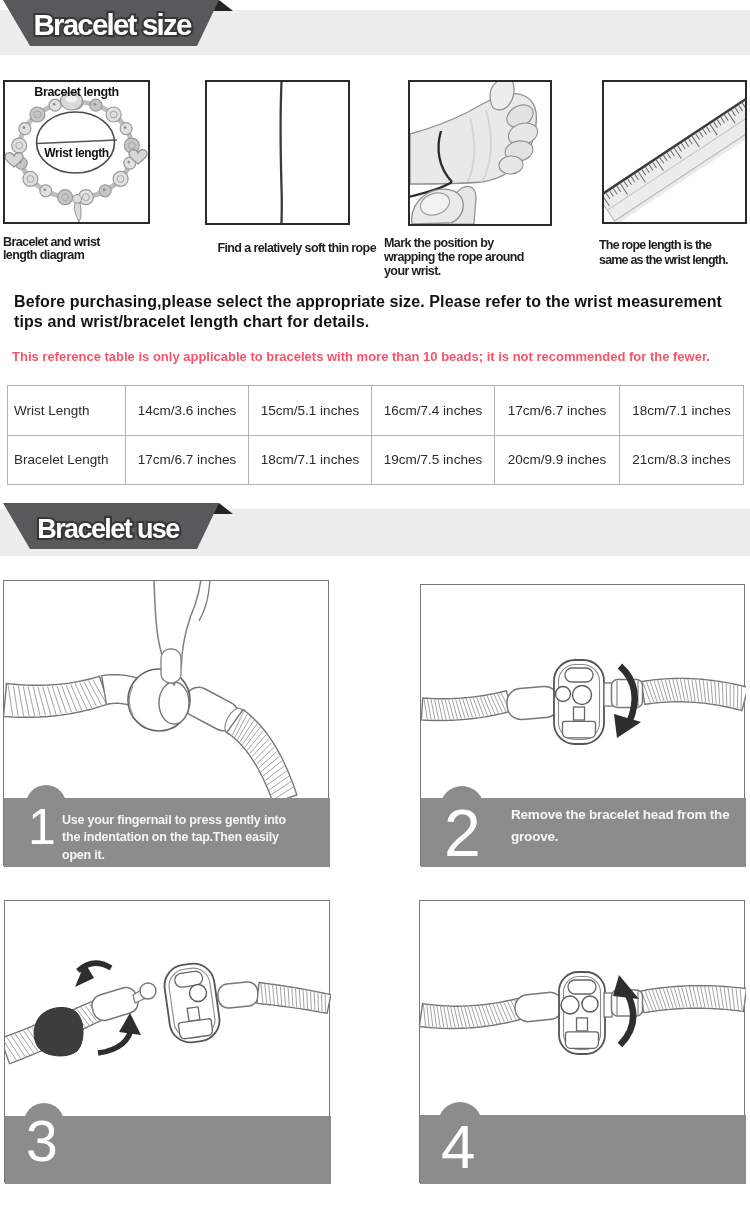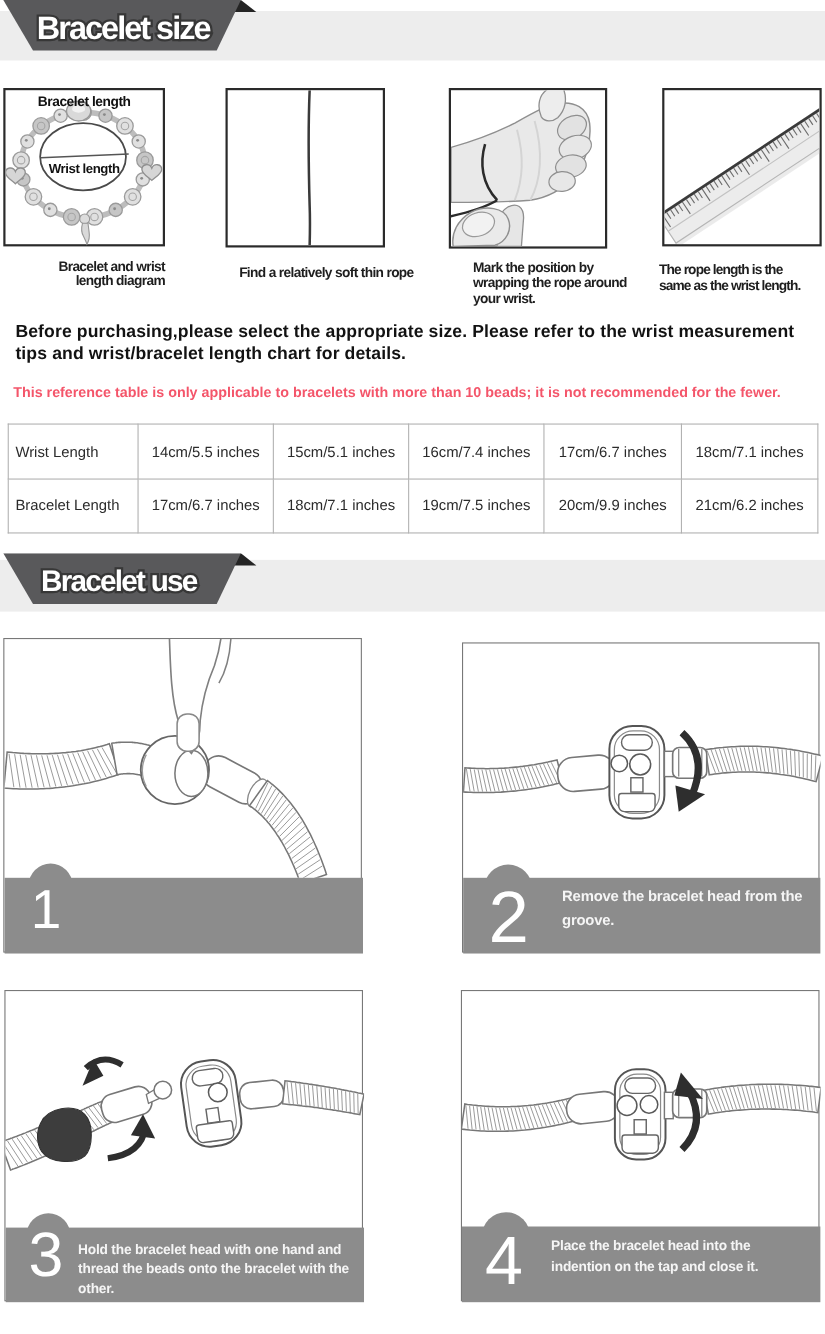--- a/index.html
+++ b/index.html
@@ -138,43 +138,43 @@
         <line x1="171.7" y1="2" x2="171.7" y2="9" stroke="#6b6b6b" stroke-width="1"></line> 
         <line x1="176.0" y1="2" x2="176.0" y2="15" stroke="#6b6b6b" stroke-width="1"></line> 
         <line x1="180.3" y1="2" x2="180.3" y2="9" stroke="#6b6b6b" stroke-width="1"></line> 
         <line x1="184.6" y1="2" x2="184.6" y2="9" stroke="#6b6b6b" stroke-width="1"></line> 
         <line x1="188.9" y1="2" x2="188.9" y2="9" stroke="#6b6b6b" stroke-width="1"></line> 
         <line x1="193.2" y1="2" x2="193.2" y2="9" stroke="#6b6b6b" stroke-width="1"></line> 
         <line x1="197.5" y1="2" x2="197.5" y2="15" stroke="#6b6b6b" stroke-width="1"></line>
 </g>
     </svg>
 </div>
-<div class="cap" style="left:3px;top:236px;width:147px;text-align:right">Bracelet and wrist<br>length diagram</div>
+<div class="cap" style="left:3px;top:236px;width:147px;text-align:left">Bracelet and wrist<br>length diagram</div>
 <div class="cap" style="left:186px;top:241.5px;width:190px;text-align:right">Find a relatively soft thin rope</div>
-<div class="cap" style="left:430px;top:236px;width:155px;line-height:14px">Mark the position by wrapping the rope around your wrist.</div>
+<div class="cap" style="left:384px;top:236px;width:155px;line-height:14px">Mark the position by wrapping the rope around your wrist.</div>
 <div class="cap" style="left:599px;top:238px;width:155px;line-height:14.6px;letter-spacing:-0.8px">The rope length is the<br>same as the wrist length.</div>
 <div style="position:absolute;left:14px;top:292px;width:745px;font-size:16px;font-weight:bold;color:#121212;line-height:20px;letter-spacing:0.1px">Before purchasing,please select the appropriate size. Please refer to the wrist measurement<br>tips and wrist/bracelet length chart for details.</div>
 <div style="position:absolute;left:12px;top:349px;width:740px;font-size:13px;font-weight:bold;color:#f4556a;letter-spacing:0px">This reference table is only applicable to bracelets with more than 10 beads; it is not recommended for the fewer.</div>
 <table style="position:absolute;left:7px;top:385px;width:737px">
 <tbody>
       <tr>
         <td style="width:118px;text-align:left;padding-left:6px">Wrist Length</td>
-        <td>14cm/5.5 inches</td>
+        <td>14cm/3.6 inches</td>
         <td>15cm/5.1 inches</td>
         <td>16cm/7.4 inches</td>
         <td style="width:125px">17cm/6.7 inches</td>
         <td style="width:124px">18cm/7.1 inches</td>
       </tr>
 <tr>
         <td style="text-align:left;padding-left:6px">Bracelet Length</td>
         <td>17cm/6.7 inches</td>
         <td>18cm/7.1 inches</td>
         <td>19cm/7.5 inches</td>
         <td>20cm/9.9 inches</td>
-        <td>21cm/6.2 inches</td>
+        <td>21cm/8.3 inches</td>
       </tr>
 </tbody>
   </table>
 <div style="position:absolute;left:3px;top:580px;width:326px;height:286px;border:1px solid #787878;background:#fff">
 <svg width="326" height="217" viewBox="0 0 326 217" style="position:absolute;left:0;top:0">
       <path d="M-0.5,135.4 L2.3,135.6 L5.2,135.8 L8.0,136.0 L10.8,136.1 L13.6,136.2 L16.4,136.2 L19.2,136.3 L21.9,136.3 L24.7,136.3 L27.4,136.2 L30.2,136.2 L32.9,136.1 L35.6,136.0 L38.3,135.8 L41.0,135.7 L43.7,135.5 L46.4,135.2 L49.0,135.0 L51.7,134.7 L54.3,134.4 L56.9,134.1 L59.5,133.7 L62.2,133.4 L64.7,132.9 L67.3,132.5 L69.9,132.0 L72.4,131.6 L75.0,131.0 L77.5,130.5 L80.0,129.9 L82.6,129.3 L85.0,128.7 L87.5,128.1 L90.0,127.4 L92.5,126.7 L94.9,125.9 L97.4,125.2 L99.8,124.4 L102.2,123.6 L104.6,122.8 L95.4,95.2 L93.3,95.9 L91.2,96.5 L89.0,97.1 L86.9,97.7 L84.8,98.2 L82.6,98.7 L80.4,99.2 L78.2,99.7 L76.0,100.1 L73.8,100.6 L71.6,101.0 L69.4,101.4 L67.2,101.7 L64.9,102.1 L62.6,102.4 L60.4,102.7 L58.1,102.9 L55.8,103.2 L53.5,103.4 L51.2,103.6 L48.9,103.8 L46.5,103.9 L44.2,104.0 L41.8,104.1 L39.5,104.2 L37.1,104.3 L34.7,104.3 L32.3,104.3 L29.9,104.3 L27.4,104.2 L25.0,104.2 L22.5,104.1 L20.1,104.0 L17.6,103.9 L15.1,103.7 L12.6,103.5 L10.1,103.3 L7.6,103.1 L5.1,102.8 L2.5,102.6 Z" fill="#fff" stroke="#777" stroke-width="1.4"></path>
       <path d="M8.6,134.7 L4.2,104.2 M14.2,135.0 L9.3,104.6 M19.7,135.1 L14.3,105.0 M25.2,135.1 L19.3,105.3 M30.7,135.0 L24.2,105.5 M36.1,134.8 L29.1,105.6 M41.5,134.4 L33.9,105.7 M46.8,134.0 L38.7,105.6 M52.1,133.5 L43.5,105.4 M57.3,132.9 L48.2,105.1 M62.5,132.1 L52.9,104.8 M67.6,131.3 L57.5,104.3 M72.7,130.3 L62.1,103.8 M77.8,129.3 L66.6,103.1 M82.8,128.1 L71.1,102.4 M87.7,126.9 L75.6,101.5 M92.6,125.5 L80.0,100.6 M97.5,124.0 L84.4,99.6 M102.3,122.4 L88.7,98.5" stroke="#999" stroke-width="0.9" fill="none"></path>
       <path d="M102.4,123.3 L103.1,123.2 L103.8,123.1 L104.6,122.9 L105.3,122.8 L106.0,122.7 L106.7,122.7 L107.4,122.6 L108.1,122.5 L108.8,122.5 L109.4,122.4 L110.1,122.4 L110.8,122.4 L111.4,122.3 L112.1,122.3 L112.8,122.3 L113.4,122.3 L114.1,122.3 L114.7,122.4 L115.3,122.4 L116.0,122.4 L116.6,122.5 L117.2,122.5 L117.8,122.6 L118.4,122.7 L119.0,122.8 L119.7,122.9 L120.3,123.0 L120.9,123.1 L121.4,123.2 L122.0,123.3 L122.6,123.4 L123.2,123.6 L123.8,123.7 L124.4,123.9 L125.0,124.0 L125.5,124.2 L126.1,124.4 L126.7,124.6 L127.2,124.8 L127.8,125.0 L138.2,99.0 L137.3,98.6 L136.3,98.3 L135.4,97.9 L134.4,97.6 L133.5,97.2 L132.5,96.9 L131.5,96.6 L130.5,96.3 L129.6,96.1 L128.6,95.8 L127.6,95.6 L126.6,95.4 L125.6,95.1 L124.6,94.9 L123.6,94.8 L122.6,94.6 L121.6,94.4 L120.6,94.3 L119.6,94.2 L118.5,94.1 L117.5,94.0 L116.5,93.9 L115.5,93.8 L114.4,93.7 L113.4,93.7 L112.4,93.7 L111.3,93.7 L110.3,93.7 L109.2,93.7 L108.2,93.7 L107.1,93.7 L106.1,93.8 L105.0,93.9 L104.0,93.9 L102.9,94.0 L101.9,94.1 L100.8,94.3 L99.7,94.4 L98.7,94.5 L97.6,94.7 Z" fill="#fff" stroke="#777" stroke-width="1.4"></path>
       <rect x="179.0" y="113.0" width="56" height="30" rx="13" fill="#fff" stroke="#777" stroke-width="1.5" transform="rotate(28 207 128)"></rect>
       <ellipse cx="230" cy="140" rx="7" ry="14" transform="rotate(28 230 140)" fill="#fff" stroke="#888" stroke-width="1.2"></ellipse>
@@ -185,20 +185,21 @@
       <path d="M129,105 a31,31 0 0 0 0,29" fill="none" stroke="#999" stroke-width="1.2"></path>
       <path d="M150,-2 C151,30 152,55 158,74 C160,88 164,98 170,104 C176,96 178,86 178,74 C180,54 185,38 191,24 C194,15 196,6 197,-2 Z" fill="#fff" stroke="#808080" stroke-width="1.5"></path>
       <path d="M206,-2 C205,16 201,30 195,40" fill="none" stroke="#808080" stroke-width="1.4"></path>
       <rect x="157" y="68" width="20" height="34" rx="9" fill="#fff" stroke="#888" stroke-width="1.4"></rect>
     </svg>
 <svg width="326" height="286" viewBox="0 0 326 286" style="position:absolute;left:0;top:0">
 <circle cx="42" cy="224" r="20" fill="#8c8c8c"></circle>
 <rect x="0" y="217" width="326" height="69" fill="#8c8c8c"></rect>
 </svg>
 <div style="position:absolute;left:24px;top:221px;font-size:50px;font-weight:normal;color:#fff;line-height:1">1</div>
+<div style="position:absolute;left:58px;top:231px;width:268px;font-size:12.5px;font-weight:bold;color:#f5f5f5;line-height:17.3px;letter-spacing:-0.2px">Use your fingernail to press gently into<br>the indentation on the tap.Then easily<br>open it.</div>
 </div>
 <div style="position:absolute;left:420px;top:584px;width:325px;height:282px;border:1px solid #787878;background:#fff">
 <svg width="325" height="213" viewBox="0 0 325 213" style="position:absolute;left:0;top:0">
       <path d="M0.3,135.0 L2.5,135.1 L4.8,135.2 L7.1,135.3 L9.4,135.4 L11.7,135.5 L14.0,135.5 L16.2,135.5 L18.5,135.5 L20.8,135.5 L23.1,135.5 L25.3,135.5 L27.6,135.4 L29.9,135.3 L32.1,135.2 L34.4,135.1 L36.7,134.9 L38.9,134.8 L41.2,134.6 L43.5,134.4 L45.7,134.2 L48.0,134.0 L50.3,133.7 L52.5,133.5 L54.8,133.2 L57.0,132.9 L59.3,132.6 L61.5,132.2 L63.8,131.9 L66.0,131.5 L68.3,131.1 L70.5,130.7 L72.7,130.3 L75.0,129.8 L77.2,129.3 L79.4,128.9 L81.7,128.4 L83.9,127.8 L86.1,127.3 L88.4,126.7 L90.6,126.2 L85.4,105.8 L83.3,106.3 L81.2,106.8 L79.2,107.3 L77.1,107.8 L75.0,108.2 L72.9,108.6 L70.9,109.0 L68.8,109.4 L66.7,109.8 L64.6,110.2 L62.5,110.5 L60.5,110.8 L58.4,111.1 L56.3,111.4 L54.2,111.7 L52.1,111.9 L50.0,112.2 L47.9,112.4 L45.9,112.6 L43.8,112.8 L41.7,113.0 L39.6,113.1 L37.5,113.3 L35.4,113.4 L33.3,113.5 L31.2,113.6 L29.1,113.6 L27.0,113.7 L24.9,113.7 L22.8,113.8 L20.7,113.8 L18.6,113.7 L16.5,113.7 L14.4,113.7 L12.3,113.6 L10.2,113.5 L8.1,113.4 L6.0,113.3 L3.9,113.2 L1.7,113.0 Z" fill="#fff" stroke="#777" stroke-width="1.4"></path>
       <path d="M6.3,134.4 L3.0,114.0 M10.1,134.6 L6.5,114.2 M13.9,134.7 L10.1,114.4 M17.7,134.7 L13.6,114.5 M21.5,134.7 L17.1,114.6 M25.3,134.6 L20.6,114.6 M29.0,134.5 L24.1,114.6 M32.8,134.3 L27.7,114.6 M36.6,134.1 L31.2,114.5 M40.3,133.8 L34.7,114.3 M44.1,133.5 L38.2,114.1 M47.8,133.1 L41.7,113.9 M51.6,132.7 L45.2,113.6 M55.3,132.3 L48.7,113.2 M59.0,131.7 L52.2,112.8 M62.8,131.2 L55.7,112.4 M66.5,130.6 L59.2,111.9 M70.2,129.9 L62.6,111.4 M73.9,129.2 L66.1,110.8 M77.7,128.4 L69.6,110.2 M81.4,127.6 L73.1,109.5 M85.1,126.7 L76.6,108.8 M88.8,125.8 L80.1,108.0" stroke="#999" stroke-width="0.9" fill="none"></path>
       <rect x="86.0" y="102.5" width="52" height="31" rx="14" fill="#fff" stroke="#777" stroke-width="1.5" transform="rotate(-5 112 118)"></rect>
       <path d="M136,110 L147,105 L147,122 L137,126 Z" fill="#fff" stroke="#777" stroke-width="1.3"></path>
       <path d="M223.8,119.4 L226.2,119.0 L228.6,118.7 L231.0,118.4 L233.3,118.1 L235.7,117.8 L238.1,117.6 L240.5,117.4 L242.9,117.3 L245.3,117.1 L247.7,117.0 L250.1,116.9 L252.5,116.8 L254.9,116.8 L257.3,116.8 L259.7,116.8 L262.1,116.8 L264.6,116.9 L267.0,117.0 L269.4,117.1 L271.8,117.2 L274.2,117.4 L276.7,117.6 L279.1,117.8 L281.5,118.1 L284.0,118.3 L286.4,118.6 L288.8,119.0 L291.3,119.3 L293.7,119.7 L296.2,120.1 L298.6,120.5 L301.1,121.0 L303.6,121.5 L306.0,122.0 L308.5,122.5 L311.0,123.1 L313.4,123.7 L315.9,124.3 L318.4,124.9 L320.9,125.6 L327.1,102.4 L324.4,101.7 L321.7,101.0 L319.0,100.4 L316.3,99.8 L313.6,99.2 L310.9,98.6 L308.2,98.1 L305.5,97.6 L302.8,97.1 L300.1,96.7 L297.4,96.2 L294.7,95.9 L292.0,95.5 L289.3,95.2 L286.6,94.9 L283.9,94.6 L281.2,94.3 L278.5,94.1 L275.9,93.9 L273.2,93.8 L270.5,93.6 L267.8,93.5 L265.2,93.5 L262.5,93.4 L259.8,93.4 L257.2,93.4 L254.5,93.5 L251.9,93.5 L249.2,93.6 L246.6,93.8 L243.9,93.9 L241.3,94.1 L238.6,94.3 L236.0,94.6 L233.3,94.8 L230.7,95.1 L228.1,95.5 L225.4,95.8 L222.8,96.2 L220.2,96.6 Z" fill="#fff" stroke="#777" stroke-width="1.4"></path>
       <path d="M229.4,117.6 L221.8,97.3 M232.8,117.2 L225.5,96.7 M236.2,116.8 L229.2,96.2 M239.7,116.5 L233.0,95.8 M243.1,116.3 L236.7,95.4 M246.6,116.1 L240.5,95.1 M250.0,115.9 L244.2,94.8 M253.5,115.8 L248.0,94.6 M256.9,115.8 L251.8,94.4 M260.4,115.8 L255.6,94.4 M263.8,115.9 L259.4,94.3 M267.3,116.0 L263.2,94.3 M270.8,116.2 L267.0,94.4 M274.2,116.4 L270.8,94.6 M277.7,116.7 L274.6,94.8 M281.2,117.1 L278.4,95.0 M284.7,117.4 L282.2,95.3 M288.2,117.9 L286.0,95.7 M291.7,118.4 L289.9,96.2 M295.2,118.9 L293.7,96.7 M298.7,119.5 L297.5,97.2 M302.2,120.2 L301.4,97.8 M305.8,120.9 L305.2,98.5 M309.3,121.7 L309.1,99.2 M312.8,122.5 L312.9,100.0 M316.4,123.4 L316.8,100.8 M319.9,124.3 L320.7,101.7" stroke="#999" stroke-width="0.9" fill="none"></path>
       <g transform="translate(158,117) rotate(0)">
@@ -248,21 +249,20 @@
       <circle cx="193" cy="92" r="8.5" fill="#fff" stroke="#5a5a5a" stroke-width="1.4"></circle>
       <rect x="213.0" y="82.0" width="40" height="24" rx="10" fill="#fff" stroke="#777" stroke-width="1.5" transform="rotate(-6 233 94)"></rect>
       <path d="M251.9,102.4 L253.7,102.6 L255.5,102.8 L257.3,103.0 L259.2,103.2 L261.0,103.3 L262.8,103.5 L264.6,103.7 L266.4,103.9 L268.2,104.1 L270.0,104.4 L271.8,104.6 L273.6,104.8 L275.3,105.0 L277.1,105.2 L278.9,105.4 L280.7,105.7 L282.4,105.9 L284.2,106.1 L286.0,106.4 L287.7,106.6 L289.5,106.9 L291.2,107.1 L293.0,107.4 L294.7,107.6 L296.4,107.9 L298.2,108.2 L299.9,108.4 L301.6,108.7 L303.4,109.0 L305.1,109.3 L306.8,109.6 L308.5,109.9 L310.2,110.2 L311.9,110.4 L313.6,110.7 L315.3,111.1 L317.0,111.4 L318.7,111.7 L320.4,112.0 L322.1,112.3 L325.9,93.7 L324.2,93.3 L322.5,92.9 L320.7,92.6 L319.0,92.2 L317.3,91.8 L315.5,91.5 L313.8,91.1 L312.0,90.8 L310.3,90.4 L308.5,90.1 L306.8,89.8 L305.0,89.4 L303.3,89.1 L301.5,88.8 L299.7,88.4 L297.9,88.1 L296.1,87.8 L294.4,87.5 L292.6,87.2 L290.8,86.9 L289.0,86.6 L287.2,86.3 L285.4,86.0 L283.6,85.7 L281.8,85.4 L279.9,85.1 L278.1,84.8 L276.3,84.6 L274.5,84.3 L272.6,84.0 L270.8,83.8 L269.0,83.5 L267.1,83.2 L265.3,83.0 L263.4,82.7 L261.6,82.5 L259.7,82.3 L257.9,82.0 L256.0,81.8 L254.1,81.6 Z" fill="#fff" stroke="#777" stroke-width="1.4"></path>
       <path d="M257.9,102.2 L255.9,82.6 M261.7,102.6 L259.8,83.1 M265.5,103.0 L263.7,83.6 M269.3,103.5 L267.6,84.2 M273.1,103.9 L271.4,84.7 M276.8,104.4 L275.3,85.3 M280.6,104.9 L279.1,85.8 M284.3,105.4 L283.0,86.4 M288.0,105.9 L286.8,87.0 M291.7,106.4 L290.5,87.7 M295.4,107.0 L294.3,88.3 M299.0,107.5 L298.1,89.0 M302.6,108.1 L301.8,89.6 M306.3,108.7 L305.5,90.3 M309.9,109.3 L309.2,91.0 M313.5,110.0 L312.9,91.8 M317.0,110.6 L316.6,92.5 M320.6,111.3 L320.2,93.3" stroke="#999" stroke-width="0.9" fill="none"></path>
     </svg>
 <svg width="326" height="283" viewBox="0 0 326 283" style="position:absolute;left:0;top:0">
 <circle cx="39" cy="222" r="20" fill="#8c8c8c"></circle>
 <rect x="0" y="215" width="326" height="68" fill="#8c8c8c"></rect>
 </svg>
 <div style="position:absolute;left:21px;top:212px;font-size:57px;font-weight:normal;color:#fff;line-height:1">3</div>
-<div style="position:absolute;left:66px;top:227px;width:272px;font-size:12.5px;font-weight:bold;color:#f5f5f5;line-height:17.3px;letter-spacing:-0.2px">Hold the bracelet head with one hand and<br>thread the beads onto the bracelet with the<br>other.</div>
 </div>
 <div style="position:absolute;left:419px;top:900px;width:326px;height:283px;border:1px solid #787878;background:#fff">
 <svg width="326" height="214" viewBox="0 0 326 214" style="position:absolute;left:0;top:0">
       <path d="M-0.6,125.4 L2.0,125.7 L4.5,126.0 L7.1,126.3 L9.7,126.5 L12.3,126.8 L14.9,126.9 L17.5,127.1 L20.1,127.2 L22.7,127.4 L25.4,127.4 L28.0,127.5 L30.6,127.5 L33.2,127.5 L35.9,127.5 L38.5,127.4 L41.1,127.3 L43.8,127.2 L46.4,127.1 L49.1,126.9 L51.8,126.7 L54.4,126.5 L57.1,126.3 L59.7,126.0 L62.4,125.7 L65.1,125.3 L67.8,125.0 L70.5,124.6 L73.1,124.2 L75.8,123.8 L78.5,123.3 L81.2,122.8 L83.9,122.3 L86.6,121.7 L89.3,121.2 L92.1,120.6 L94.8,119.9 L97.5,119.3 L100.2,118.6 L103.0,117.9 L105.7,117.2 L100.3,96.8 L97.8,97.5 L95.2,98.1 L92.6,98.7 L90.1,99.3 L87.6,99.8 L85.0,100.3 L82.5,100.8 L80.0,101.2 L77.5,101.7 L75.0,102.1 L72.5,102.5 L70.0,102.8 L67.5,103.2 L65.0,103.5 L62.5,103.7 L60.1,104.0 L57.6,104.2 L55.1,104.4 L52.7,104.6 L50.2,104.8 L47.8,104.9 L45.4,105.0 L43.0,105.1 L40.5,105.1 L38.1,105.2 L35.7,105.2 L33.3,105.2 L30.9,105.1 L28.5,105.0 L26.1,104.9 L23.8,104.8 L21.4,104.7 L19.0,104.5 L16.7,104.3 L14.3,104.1 L12.0,103.8 L9.6,103.6 L7.3,103.3 L5.0,103.0 L2.6,102.6 Z" fill="#fff" stroke="#777" stroke-width="1.4"></path>
       <path d="M5.5,125.2 L3.5,103.7 M9.2,125.6 L6.9,104.2 M12.8,125.9 L10.3,104.6 M16.5,126.2 L13.6,105.0 M20.2,126.4 L17.0,105.3 M23.9,126.5 L20.4,105.6 M27.7,126.6 L23.8,105.8 M31.4,126.6 L27.3,105.9 M35.1,126.6 L30.7,106.0 M38.9,126.5 L34.2,106.1 M42.6,126.4 L37.6,106.1 M46.4,126.2 L41.1,106.1 M50.1,126.0 L44.6,106.0 M53.9,125.7 L48.1,105.8 M57.7,125.3 L51.6,105.6 M61.5,124.9 L55.1,105.4 M65.3,124.5 L58.7,105.0 M69.1,124.0 L62.2,104.7 M72.9,123.4 L65.8,104.3 M76.7,122.8 L69.4,103.8 M80.5,122.1 L73.0,103.3 M84.4,121.3 L76.6,102.7 M88.2,120.6 L80.2,102.1 M92.1,119.7 L83.8,101.4 M95.9,118.8 L87.5,100.7 M99.8,117.9 L91.1,99.9 M103.6,116.9 L94.8,99.1" stroke="#999" stroke-width="0.9" fill="none"></path>
       <rect x="95.0" y="92.5" width="48" height="27" rx="13" fill="#fff" stroke="#777" stroke-width="1.5" transform="rotate(-6 119 106)"></rect>
       <path d="M141,99 L152,94 L152,112 L142,115 Z" fill="#fff" stroke="#777" stroke-width="1.3"></path>
       <path d="M224.0,111.8 L226.3,111.4 L228.7,111.0 L231.0,110.6 L233.3,110.3 L235.7,110.0 L238.0,109.6 L240.4,109.3 L242.8,109.1 L245.2,108.8 L247.5,108.6 L250.0,108.4 L252.4,108.2 L254.8,108.0 L257.2,107.8 L259.6,107.7 L262.1,107.5 L264.5,107.4 L267.0,107.4 L269.5,107.3 L272.0,107.2 L274.5,107.2 L277.0,107.2 L279.5,107.2 L282.0,107.3 L284.5,107.3 L287.1,107.4 L289.6,107.5 L292.2,107.6 L294.7,107.7 L297.3,107.9 L299.9,108.0 L302.5,108.2 L305.1,108.4 L307.7,108.6 L310.3,108.9 L312.9,109.2 L315.6,109.4 L318.2,109.7 L320.9,110.1 L323.5,110.4 L326.5,87.6 L323.6,87.3 L320.8,86.9 L318.0,86.6 L315.2,86.4 L312.4,86.1 L309.6,85.9 L306.9,85.7 L304.1,85.5 L301.3,85.3 L298.6,85.1 L295.8,85.0 L293.1,84.9 L290.4,84.8 L287.7,84.7 L285.0,84.7 L282.2,84.7 L279.6,84.7 L276.9,84.7 L274.2,84.7 L271.5,84.8 L268.9,84.8 L266.2,84.9 L263.6,85.0 L260.9,85.2 L258.3,85.3 L255.7,85.5 L253.1,85.7 L250.5,85.9 L247.9,86.2 L245.3,86.4 L242.8,86.7 L240.2,87.0 L237.6,87.3 L235.1,87.7 L232.5,88.0 L230.0,88.4 L227.5,88.8 L225.0,89.3 L222.5,89.7 L220.0,90.2 Z" fill="#fff" stroke="#777" stroke-width="1.4"></path>
       <path d="M229.4,110.0 L221.5,90.8 M232.7,109.5 L225.1,90.1 M236.1,109.0 L228.7,89.5 M239.5,108.5 L232.3,89.0 M242.9,108.1 L235.9,88.5 M246.3,107.8 L239.5,88.0 M249.7,107.5 L243.2,87.5 M253.2,107.2 L246.8,87.2 M256.6,106.9 L250.5,86.8 M260.1,106.7 L254.3,86.5 M263.6,106.6 L258.0,86.2 M267.1,106.4 L261.7,86.0 M270.7,106.4 L265.5,85.8 M274.2,106.3 L269.3,85.7 M277.8,106.3 L273.1,85.6 M281.4,106.3 L276.9,85.5 M285.0,106.4 L280.7,85.5 M288.6,106.5 L284.6,85.6 M292.3,106.7 L288.4,85.6 M296.0,106.8 L292.3,85.8 M299.6,107.1 L296.2,85.9 M303.4,107.3 L300.1,86.1 M307.1,107.7 L304.1,86.4 M310.8,108.0 L308.0,86.7 M314.6,108.4 L312.0,87.0 M318.4,108.8 L316.0,87.3 M322.2,109.3 L320.0,87.8" stroke="#999" stroke-width="0.9" fill="none"></path>
       <g transform="translate(162,112) rotate(0)">
@@ -279,13 +279,12 @@
       <line x1="197" y1="90" x2="197" y2="114" stroke="#888" stroke-width="1.2"></line>
       <line x1="218" y1="90" x2="218" y2="114" stroke="#888" stroke-width="1.2"></line>
       <path d="M200,144 Q223,121 206,90" stroke="#2e2e2e" stroke-width="6.5" fill="none"></path>
       <polygon points="193,95 219,98 199,74" fill="#2e2e2e"></polygon>
     </svg>
 <svg width="326" height="283" viewBox="0 0 326 283" style="position:absolute;left:0;top:0">
 <circle cx="40" cy="223" r="22" fill="#8c8c8c"></circle>
 <rect x="0" y="214" width="326" height="69" fill="#8c8c8c"></rect>
 </svg>
 <div style="position:absolute;left:21px;top:215px;font-size:62px;font-weight:normal;color:#fff;line-height:1">4</div>
-<div style="position:absolute;left:81px;top:222px;width:240px;font-size:12.5px;font-weight:bold;color:#f5f5f5;line-height:19px;letter-spacing:-0.2px">Place the bracelet head into the<br>indention on the tap and close it.</div>
 </div>
 </body></html>

